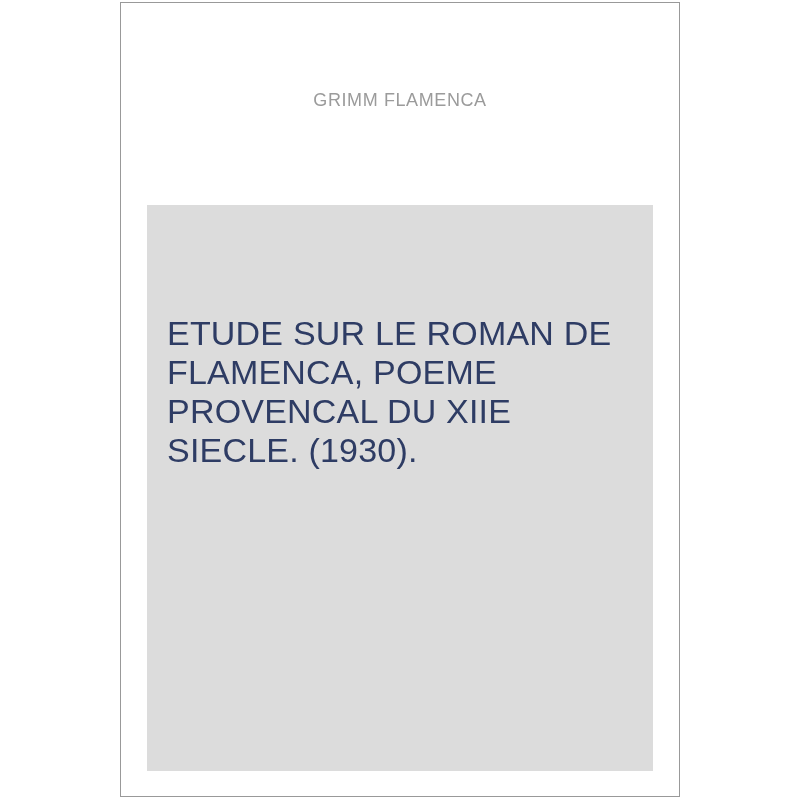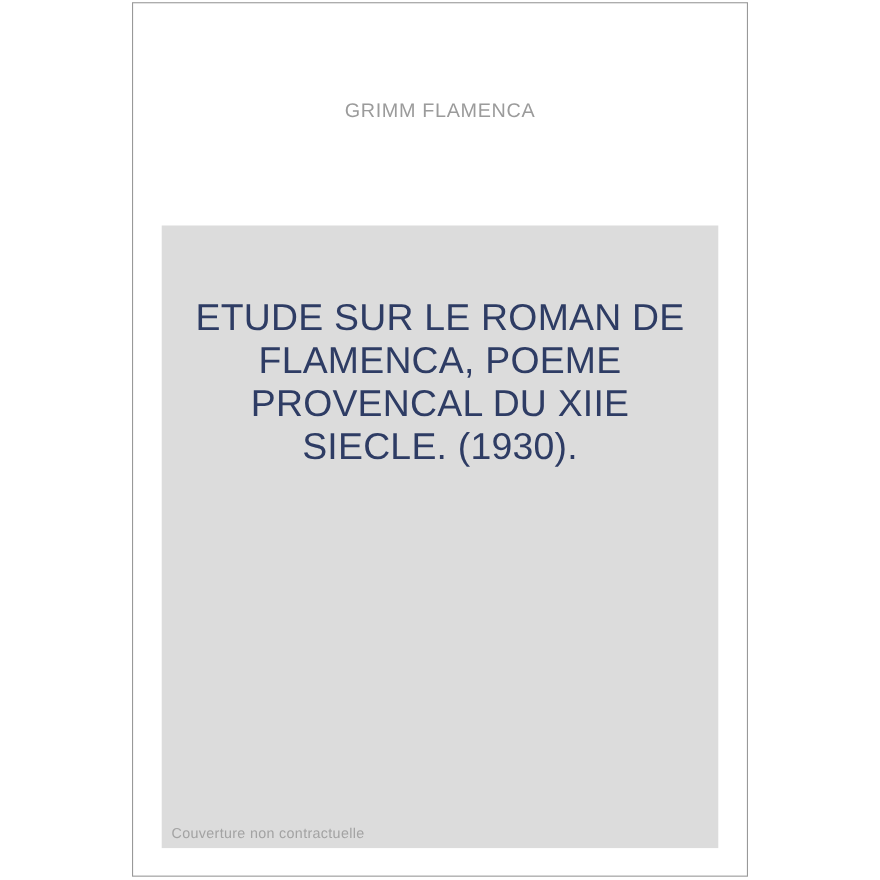--- a/index.html
+++ b/index.html
@@ -41,27 +41,28 @@
     left: 26px;
     top: 202px;
     width: 506px;
     height: 566px;
     background: #dcdcdc;
   }
   .title {
     box-sizing: border-box;
     padding: 65px 20px 0 20px;
     width: 100%;
-    text-align: center;
+    text-align: left;
     font-size: 34px;
     line-height: 39px;
     font-weight: 300;
     letter-spacing: 0.2px;
     color: #2e3c64;
     white-space: pre-line;
+    margin-top: 44px;
   }
   .disclaimer {
     position: absolute;
     left: 9px;
     bottom: 5px;
     font-size: 13px;
     line-height: 16px;
     letter-spacing: 0.3px;
     color: #a3a3a3;
   }
@@ -70,16 +71,15 @@
 <body>
 
 <div class="canvas">
   <div class="page">
     <div class="author">GRIMM FLAMENCA</div>
     <div class="cover">
       <div class="title">ETUDE SUR LE ROMAN DE
 FLAMENCA, POEME
 PROVENCAL DU XIIE
 SIECLE. (1930).</div>
-      <div class="disclaimer">Couverture non contractuelle</div>
     </div>
   </div>
 </div>
 
 </body></html>

